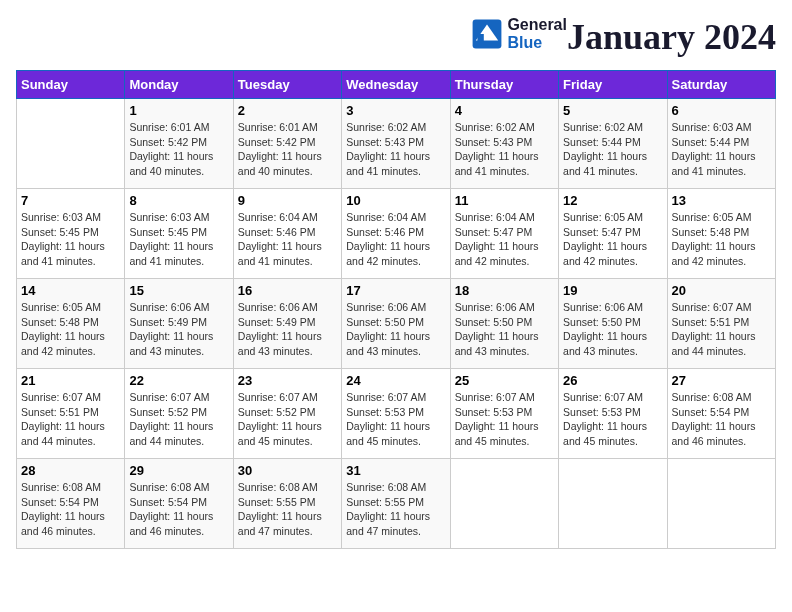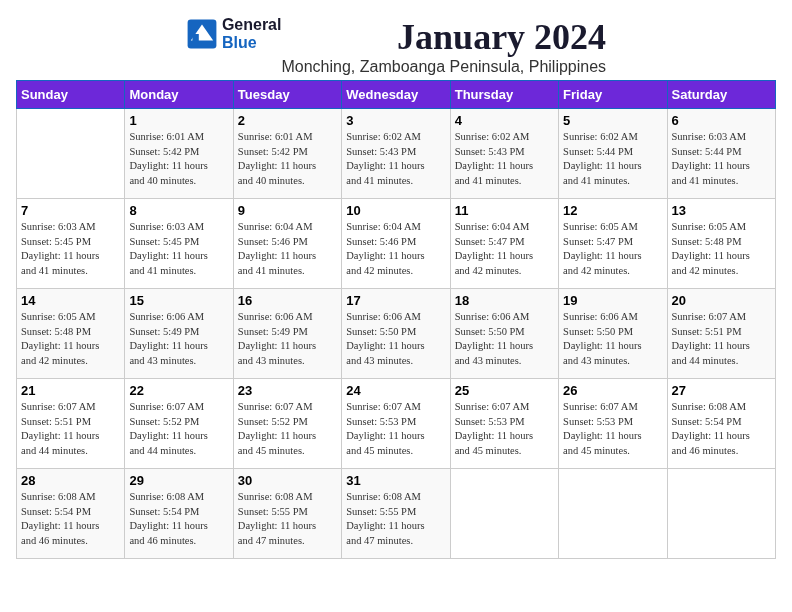--- a/index.html
+++ b/index.html
@@ -5,23 +5,23 @@
     * { box-sizing: border-box; margin: 0; padding: 0; }
     body {
       font-family: Arial, sans-serif;
       background: #fff;
       width: 792px;
       min-height: 612px;
       padding: 16px;
     }
     .header-area {
       display: flex;
-      justify-content: center;
+      justify-content: flex-end;
       align-items: flex-start;
-      margin-bottom: 4px;
+      margin-bottom: 12px;
     }
     .logo {
       display: flex;
       align-items: center;
       gap: 4px;
     }
     .logo-icon {
       width: 32px;
       height: 32px;
     }
@@ -63,21 +63,20 @@
     .day-number {
       font-weight: bold;
       font-size: 13px;
       display: block;
       margin-bottom: 2px;
     }
     .day-info {
       color: #333;
       font-size: 10.5px;
       line-height: 1.4;
-      font-family: Liberation Serif, serif;
     }
     tbody tr:nth-child(odd) td {
       background-color: #f9f9f9;
     }
     tbody tr:nth-child(even) td {
       background-color: #fff;
     }
     .empty-cell { background: #fff !important; }
   </style>
 </head>
@@ -90,21 +89,20 @@
       <polygon points="20,8 34,28 6,28" fill="white"></polygon>
       <rect x="8" y="20" width="8" height="10" fill="#1565c0"></rect>
     </svg>
     <div>
       <div style="font-size:16px;font-weight:bold;color:#1a1a2e;">General</div>
       <div style="font-size:16px;font-weight:bold;color:#1565c0;">Blue</div>
     </div>
   </div>
   <div class="title-area">
     <div class="month-title">January 2024</div>
-    <div class="location-title">Monching, Zamboanga Peninsula, Philippines</div>
   </div>
 </div>
 
 <table>
   <thead>
     <tr>
     <th>Sunday</th>
         <th>Monday</th>
         <th>Tuesday</th>
         <th>Wednesday</th>

